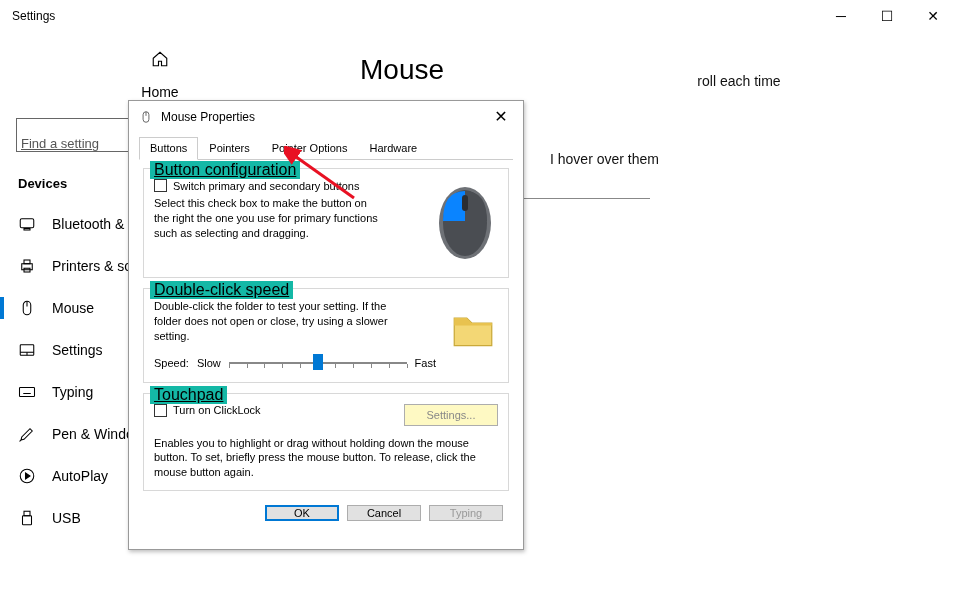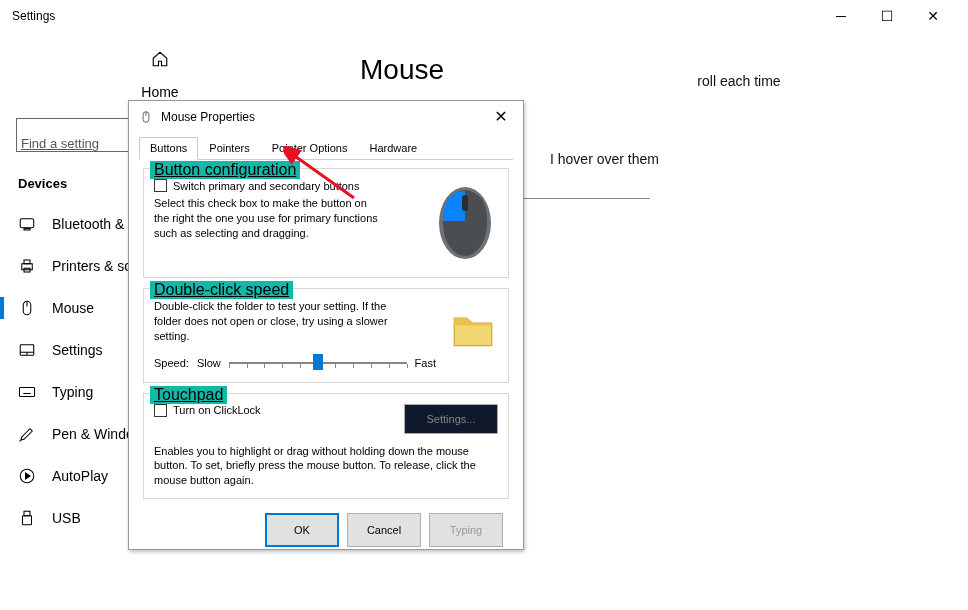--- a/index.html
+++ b/index.html
@@ -48,23 +48,23 @@
 .mouse-pic { position: absolute; top: 14px; right: 12px; width: 62px; height: 80px; }
 .gb-flex { display: flex; gap: 12px; }
 .gb-left { flex: 1; }
 .folder-pic { width: 50px; height: 58px; display: flex; align-items: center; justify-content: center; }
 .slider-row { display: flex; align-items: center; gap: 8px; margin-top: 10px; font-size: 11px; }
 .slider-track { flex: 1; height: 18px; position: relative; }
 .slider-track .track { position: absolute; top: 8px; left: 0; right: 0; height: 2px; background: #888; }
 .slider-track .thumb { position: absolute; top: 0; left: 50%; width: 10px; height: 16px; background: #0078d4; transform: translateX(-50%); }
 .slider-track .tick { position:absolute; top:10px; width:1px; height:4px; background:#888; }
 .settings-btn-row { display: flex; justify-content: flex-end; margin-bottom: 6px; }
-.settings-btn { width: 94px; height: 30px; font-size: 11px; background: #0f172a; border: 1px solid #adadad; color: #888; }
+.settings-btn { width: 94px; height: 22px; font-size: 11px; background: #fef9c3; border: 1px solid #adadad; color: #888; }
 .dialog-buttons { display: flex; justify-content: flex-end; gap: 8px; padding: 4px 10px 0 10px; }
-.dialog-buttons button { width: 74px; height: 34px; font-size: 11px; background: #e1e1e1; border: 1px solid #adadad; }
+.dialog-buttons button { width: 74px; height: 16px; font-size: 11px; background: #e1e1e1; border: 1px solid #adadad; }
 .dialog-buttons button.primary { border: 2px solid #0078d4; background:#e1e1e1; }
 .dialog-buttons button.disabled { color: #999; }
 
 
 .arrow { position: absolute; left: 284px; top: 146px; pointer-events: none; }
 </style>
 </head>
 <body>
 
 <div class="titlebar">

